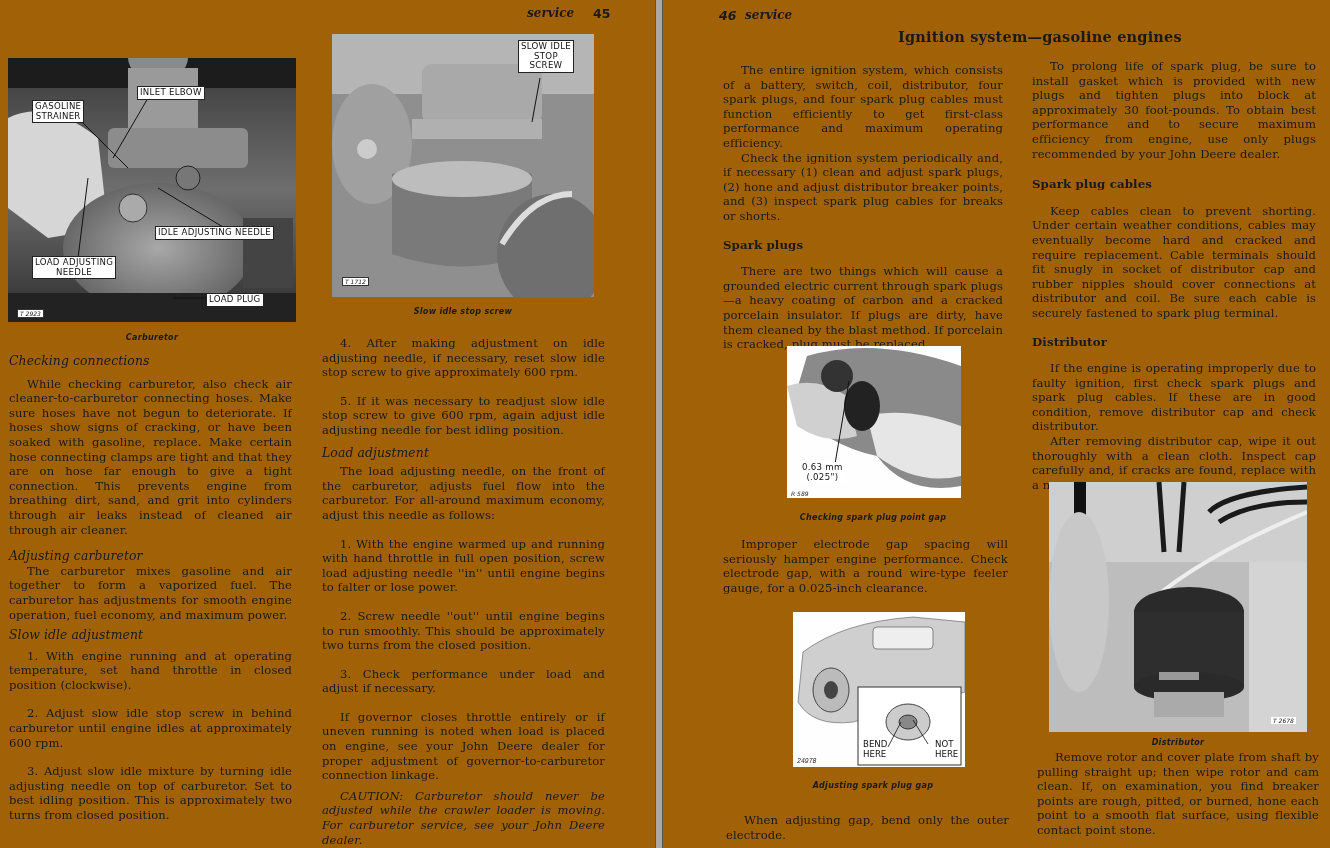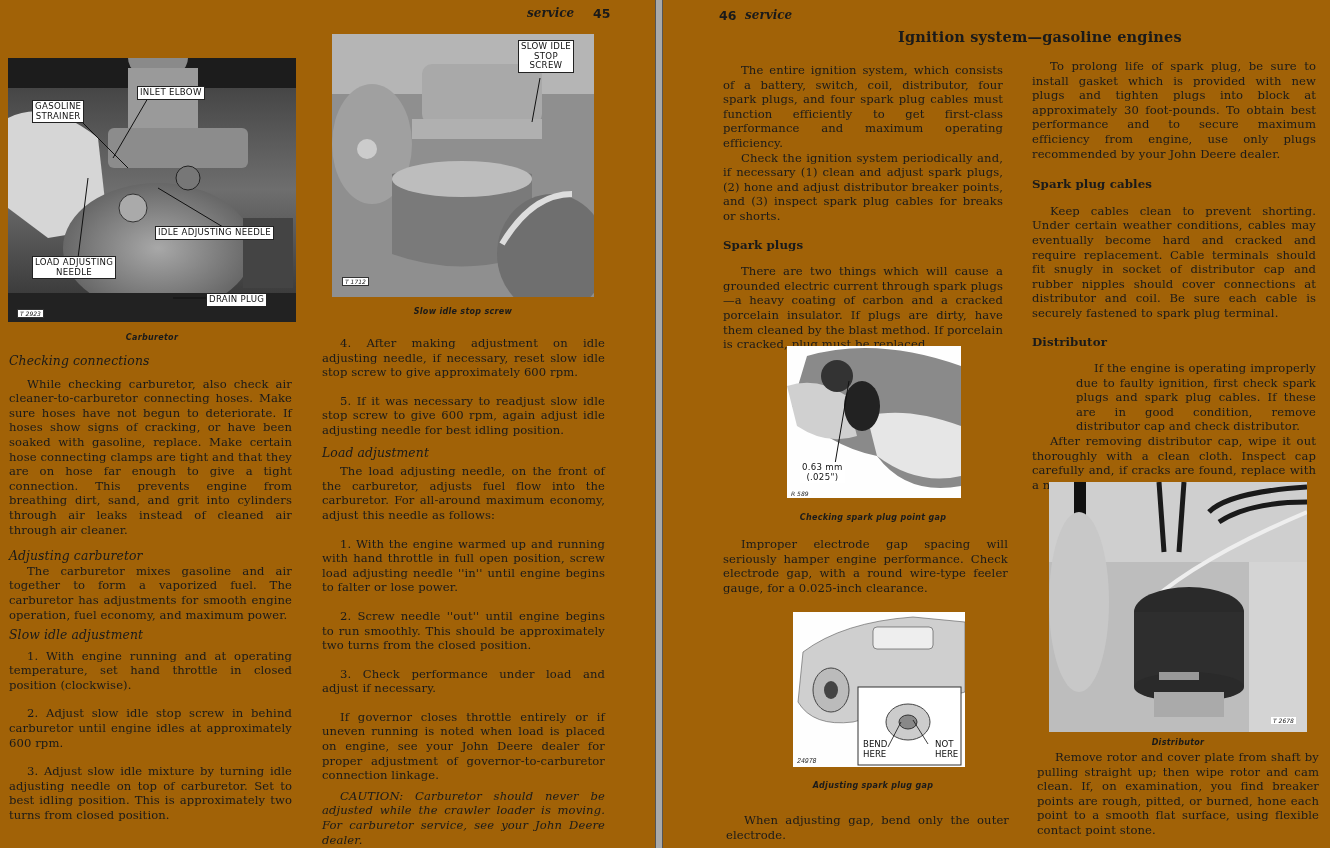--- a/index.html
+++ b/index.html
@@ -61,21 +61,21 @@
       <line x1="80" y1="120" x2="70" y2="200" stroke="#111" stroke-width="1"></line>
       <line x1="165" y1="240" x2="200" y2="240" stroke="#111" stroke-width="1"></line>
     </svg>
   </div>
   <div class="callout" style="left:137px;top:86px;">INLET ELBOW</div>
   <div class="callout" style="left:32px;top:100px;white-space:pre;">GASOLINE
 STRAINER</div>
   <div class="callout" style="left:155px;top:226px;">IDLE ADJUSTING NEEDLE</div>
   <div class="callout" style="left:32px;top:256px;white-space:pre;">LOAD ADJUSTING
 NEEDLE</div>
-  <div class="callout" style="left:206px;top:293px;">DRAIN PLUG</div>
+  <div class="callout" style="left:206px;top:293px;">LOAD PLUG</div>
   <div class="code" style="left:17px;top:309px;">T 2923</div>
   <div class="abs caption" style="left:8px;top:333px;width:288px;">Carburetor</div>
 
   <div class="photo" style="left:332px;top:34px;width:262px;height:263px;">
     <svg viewBox="0 0 262 263" preserveAspectRatio="none">
       <rect width="262" height="263" fill="#8f8f8f"></rect>
       <rect x="0" y="0" width="262" height="60" fill="#b5b5b5"></rect>
       <ellipse cx="40" cy="110" rx="40" ry="60" fill="#a0a0a0"></ellipse>
       <rect x="90" y="30" width="120" height="60" rx="10" fill="#a9a9a9"></rect>
       <rect x="80" y="85" width="130" height="20" fill="#b0b0b0"></rect>
@@ -113,21 +113,21 @@
     <p class="gap">2. Screw needle ''out'' until engine begins to run smoothly. This should be approximately two turns from the closed position.</p>
     <p class="gap">3. Check performance under load and adjust if necessary.</p>
     <p class="gap">If governor closes throttle entirely or if uneven running is noted when load is placed on engine, see your John Deere dealer for proper adjustment of governor-to-carburetor connection linkage.</p>
     <p style="margin-top:6px;font-style:italic;">CAUTION: Carburetor should never be adjusted while the crawler loader is moving. For carburetor service, see your John Deere dealer.</p>
   </div>
 </div>
 
 <div class="divider"></div>
 
 <div id="page-right" class="page">
-  <div class="abs pnum" style="left:56px;top:8px;">46</div>
+  <div class="abs pnum" style="left:56px;top:8px;font-style:italic;">46</div>
   <div class="abs running" style="left:82px;top:8px;">service</div>
   <div class="abs title-main" style="left:235px;top:28px;">Ignition system—gasoline engines</div>
 
   <div class="abs txt" style="left:60px;top:63px;width:280px;">
     <p>The entire ignition system, which consists of a battery, switch, coil, distributor, four spark plugs, and four spark plug cables must function efficiently to get first-class performance and maximum operating efficiency.</p>
     <p>Check the ignition system periodically and, if necessary (1) clean and adjust spark plugs, (2) hone and adjust distributor breaker points, and (3) inspect spark plug cables for breaks or shorts.</p>
     <p class="head-bold" style="text-indent:0;margin-top:14px;">Spark plugs</p>
     <p style="margin-top:12px;">There are two things which will cause a grounded electric current through spark plugs—a heavy coating of carbon and a cracked porcelain insulator. If plugs are dirty, have them cleaned by the blast method. If porcelain is cracked, plug must be replaced.</p>
   </div>
 
@@ -176,21 +176,21 @@
 
   <div class="abs txt" style="left:63px;top:813px;width:283px;">
     <p>When adjusting gap, bend only the outer electrode.</p>
   </div>
 
   <div class="abs txt" style="left:369px;top:59px;width:284px;">
     <p>To prolong life of spark plug, be sure to install gasket which is provided with new plugs and tighten plugs into block at approximately 30 foot-pounds. To obtain best performance and to secure maximum efficiency from engine, use only plugs recommended by your John Deere dealer.</p>
     <p class="head-bold" style="text-indent:0;margin-top:16px;">Spark plug cables</p>
     <p style="margin-top:12px;">Keep cables clean to prevent shorting. Under certain weather conditions, cables may eventually become hard and cracked and require replacement. Cable terminals should fit snugly in socket of distributor cap and rubber nipples should cover connections at distributor and coil. Be sure each cable is securely fastened to spark plug terminal.</p>
     <p class="head-bold" style="text-indent:0;margin-top:14px;">Distributor</p>
-    <p style="margin-top:12px;margin-left:44px;">If the engine is operating improperly due to faulty ignition, first check spark plugs and spark plug cables. If these are in good condition, remove distributor cap and check distributor.</p>
+    <p style="margin-top:12px;">If the engine is operating improperly due to faulty ignition, first check spark plugs and spark plug cables. If these are in good condition, remove distributor cap and check distributor.</p>
     <p>After removing distributor cap, wipe it out thoroughly with a clean cloth. Inspect cap carefully and, if cracks are found, replace with a new cap.</p>
   </div>
 
   <div class="photo" style="left:386px;top:482px;width:258px;height:250px;">
     <svg viewBox="0 0 258 250" preserveAspectRatio="none">
       <rect width="258" height="250" fill="#bdbdbd"></rect>
       <rect x="0" y="0" width="258" height="80" fill="#cfcfcf"></rect>
       <rect x="25" y="0" width="12" height="70" fill="#111"></rect>
       <ellipse cx="30" cy="120" rx="30" ry="90" fill="#c8c8c8"></ellipse>
       <rect x="200" y="80" width="58" height="170" fill="#d4d4d4"></rect>

